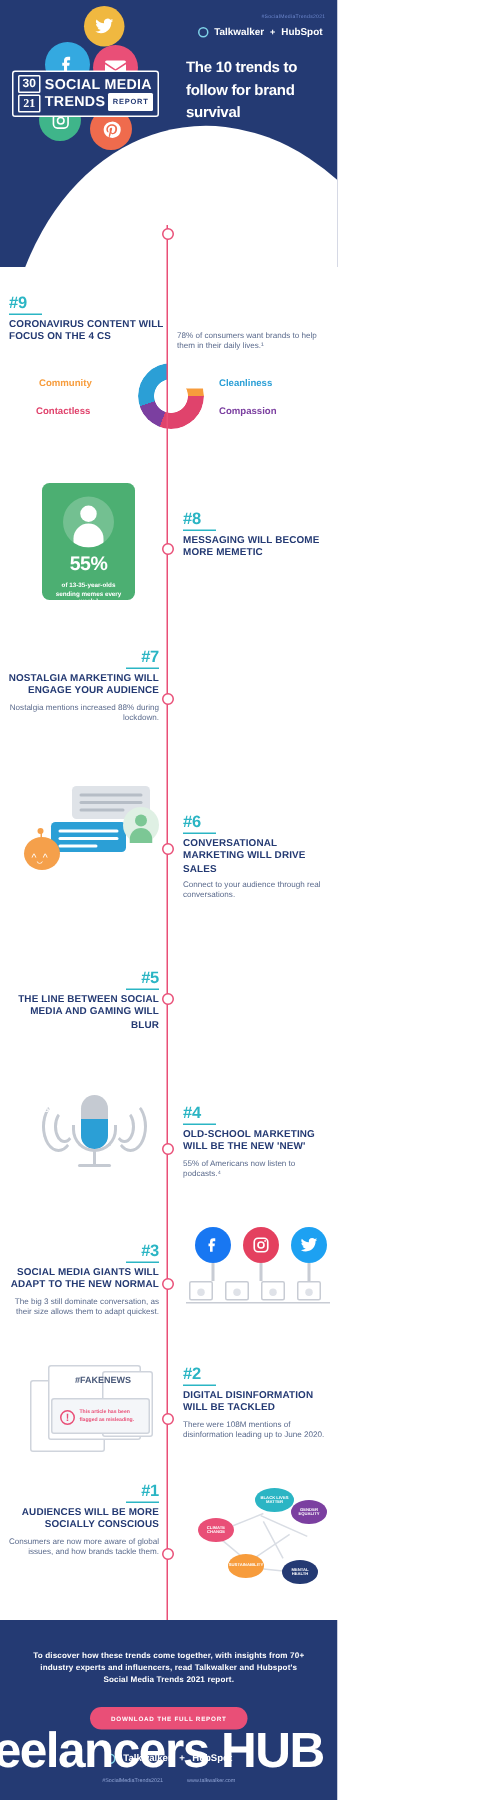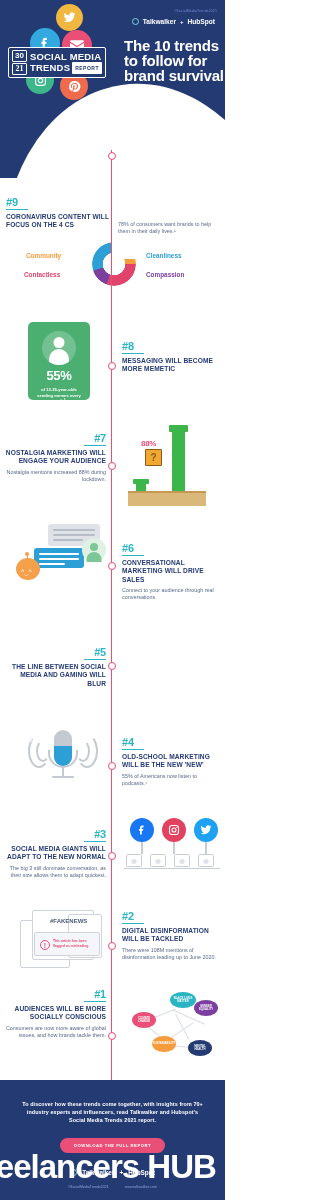--- a/index.html
+++ b/index.html
@@ -49,21 +49,21 @@
   }
   .brandrow {
     position:absolute; right:10px; top:18px; z-index:5;
     display:flex; align-items:center; gap:4px; color:#fff; font-size:6.6px; font-weight:bold;
   }
   .brand-dot { width:7px; height:7px; border-radius:50%; border:1.4px solid #7fd3e8; }
   .brand-sep { color:#fff; font-size:6px; }
 
   .hero-title {
     position:absolute; left:124px; top:38px; z-index:5;
-    color:#fff; font-size:15px; font-weight:bold; line-height:15px; letter-spacing:-.2px;
+    color:#fff; font-size:10px; font-weight:bold; line-height:15px; letter-spacing:-.2px;
   }
 
   
   .timeline { position:absolute; left:111px; top:150px; width:2px; height:930px; z-index:1; }
   .tl-line { position:absolute; left:0; top:0; width:1.4px; height:100%; background:#e94f77; }
   .tl-node {
     position:absolute; left:-3.4px; width:8px; height:8px; border-radius:50%;
     background:#fff; border:1.3px solid #e94f77;
   }
 
@@ -343,29 +343,20 @@
       <div class="title">MESSAGING WILL BECOME MORE MEMETIC</div>
     </div>
   </div>
 
   <div class="sec" style="top:406px; height:100px;">
     <div class="block left" style="top:26px; width:104px; left:2px;">
       <div class="num">#7</div>
       <div class="num-rule"></div>
       <div class="title">NOSTALGIA MARKETING WILL ENGAGE YOUR AUDIENCE</div>
       <div class="desc">Nostalgia mentions increased 88% during lockdown.</div>
-    </div>
-    <div class="mario">
-      <div class="m-pct">88%</div>
-      <div class="m-block">?</div>
-      <div class="m-pipe-small-top"></div>
-      <div class="m-pipe-small"></div>
-      <div class="m-pipe-tall-top"></div>
-      <div class="m-pipe-tall"></div>
-      <div class="m-ground"></div>
     </div>
   </div>
 
   <div class="sec" style="top:516px; height:100px;">
     <div class="chat">
       <div class="bub-grey">
         <div class="bub-line g" style="left:5px; top:5px;  width:42px;"></div>
         <div class="bub-line g" style="left:5px; top:10px; width:42px;"></div>
         <div class="bub-line g" style="left:5px; top:15px; width:30px;"></div>
       </div>

